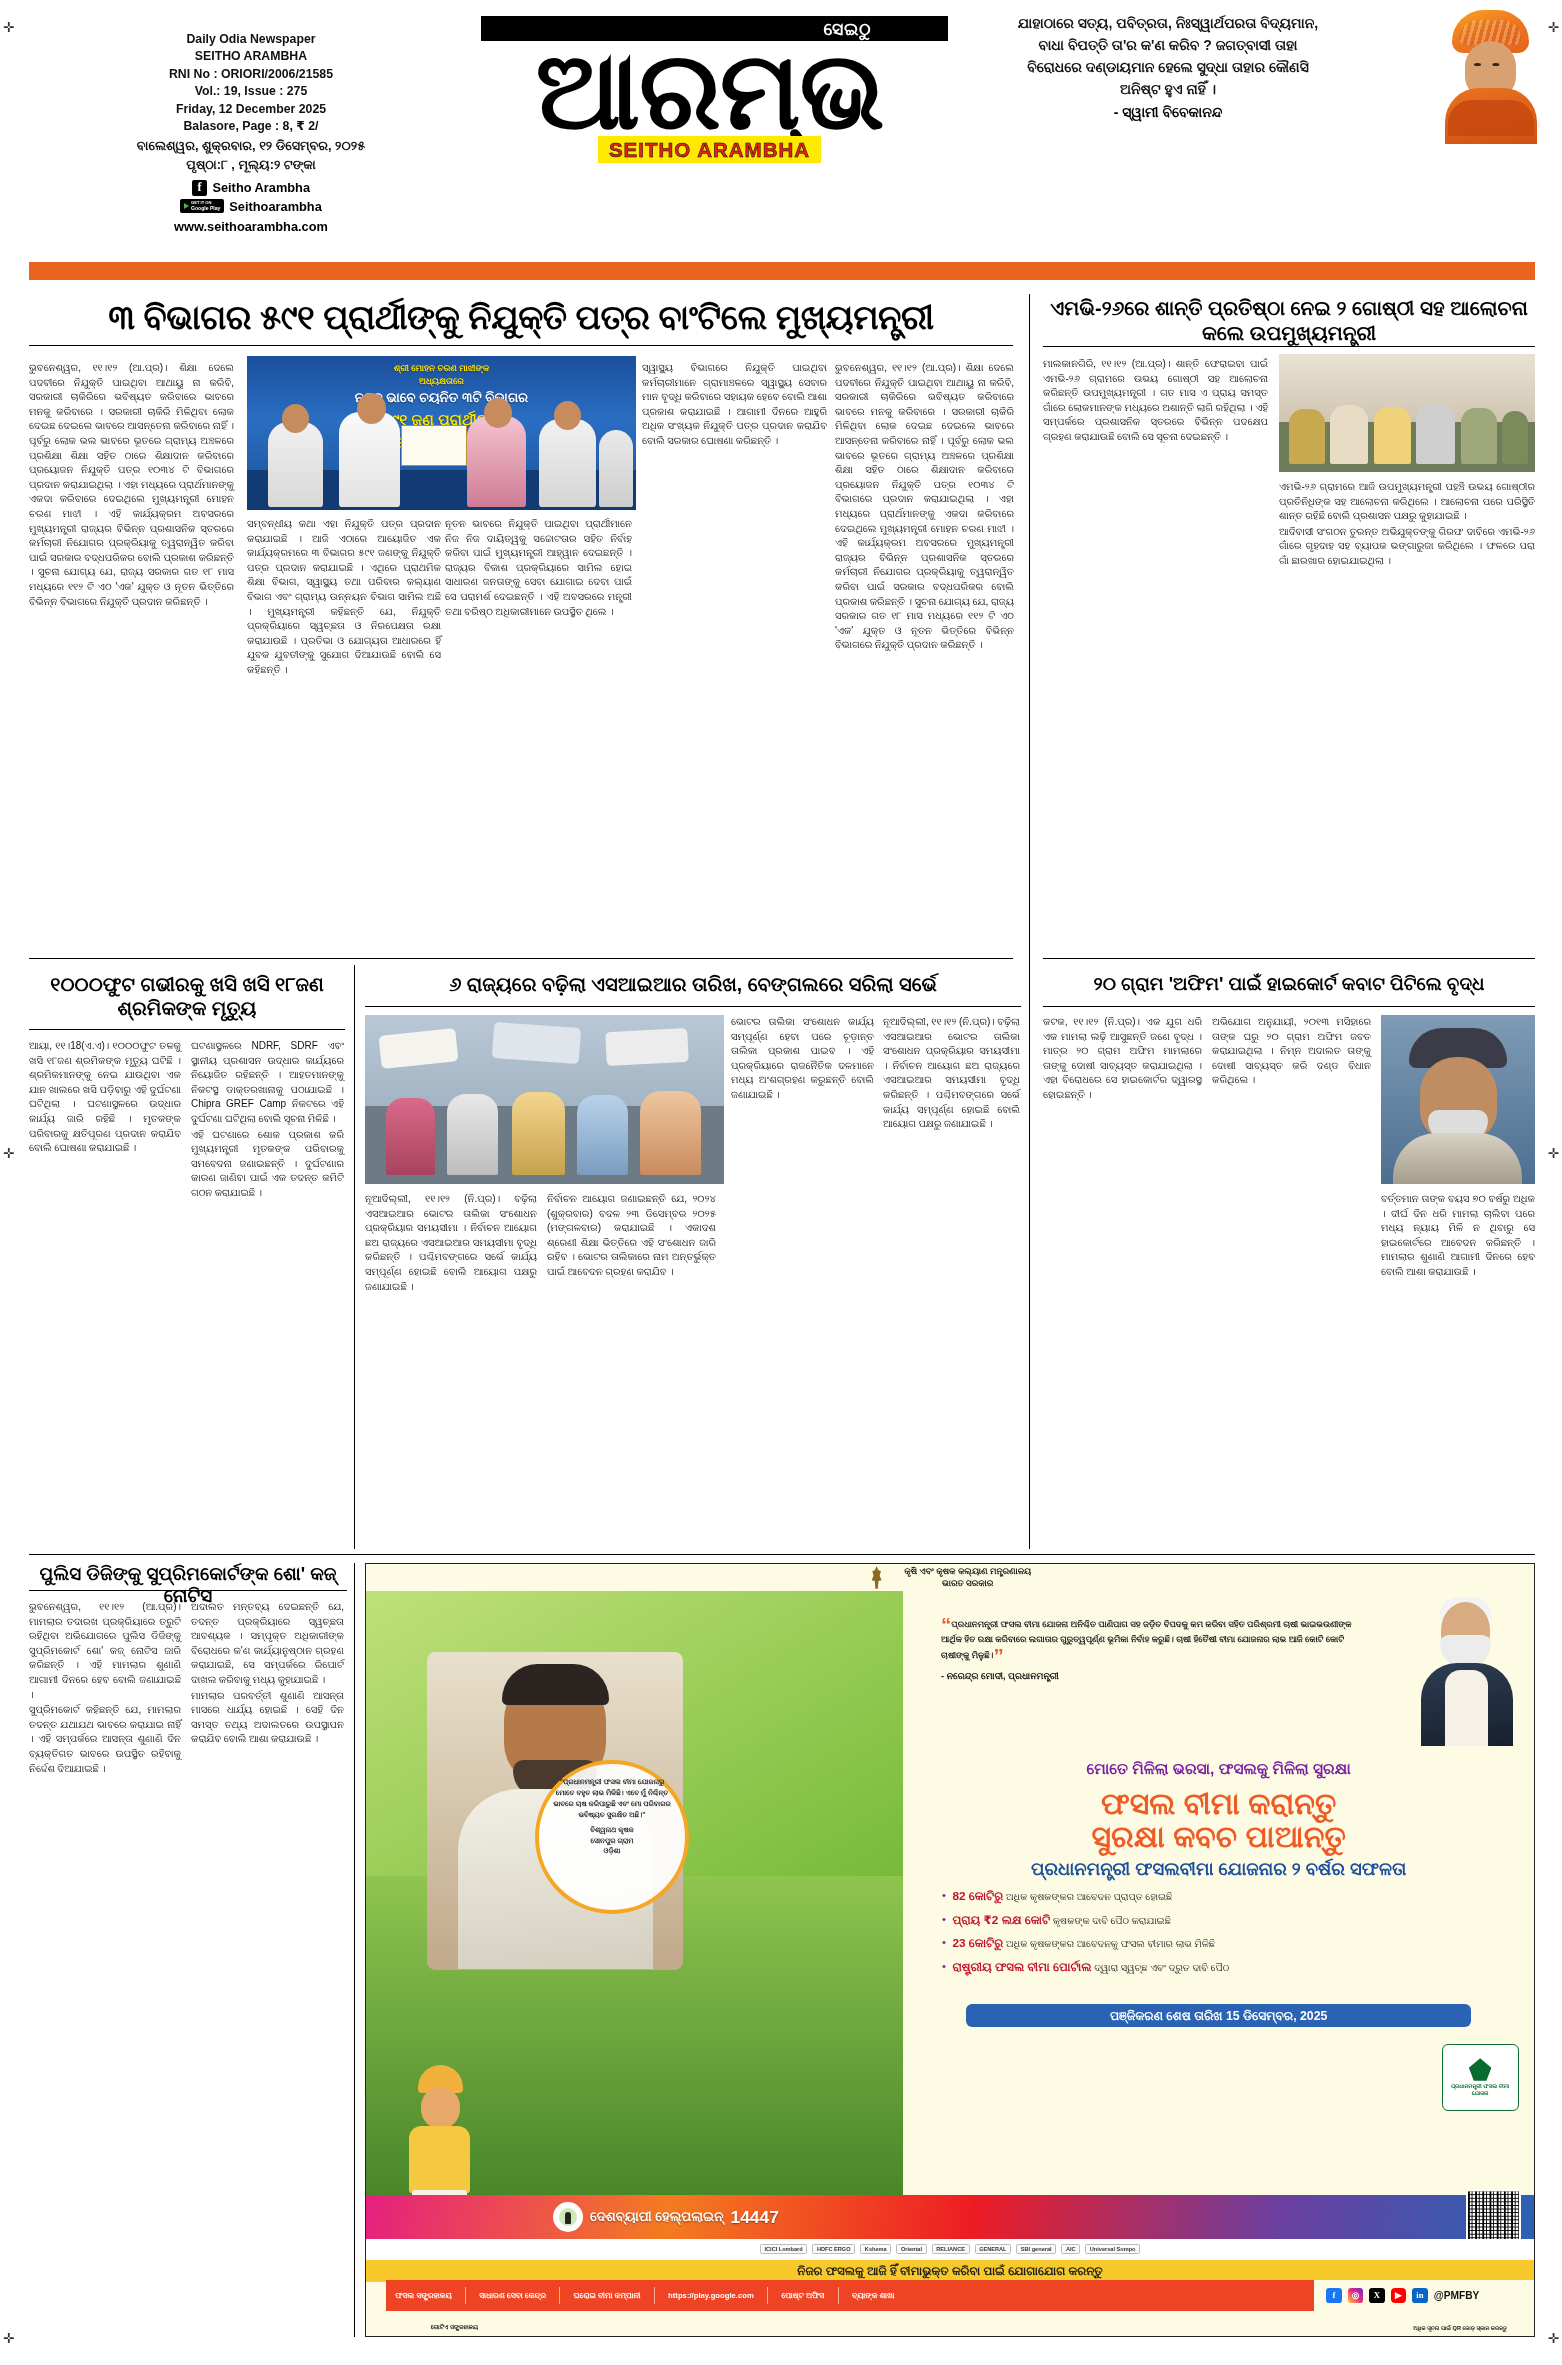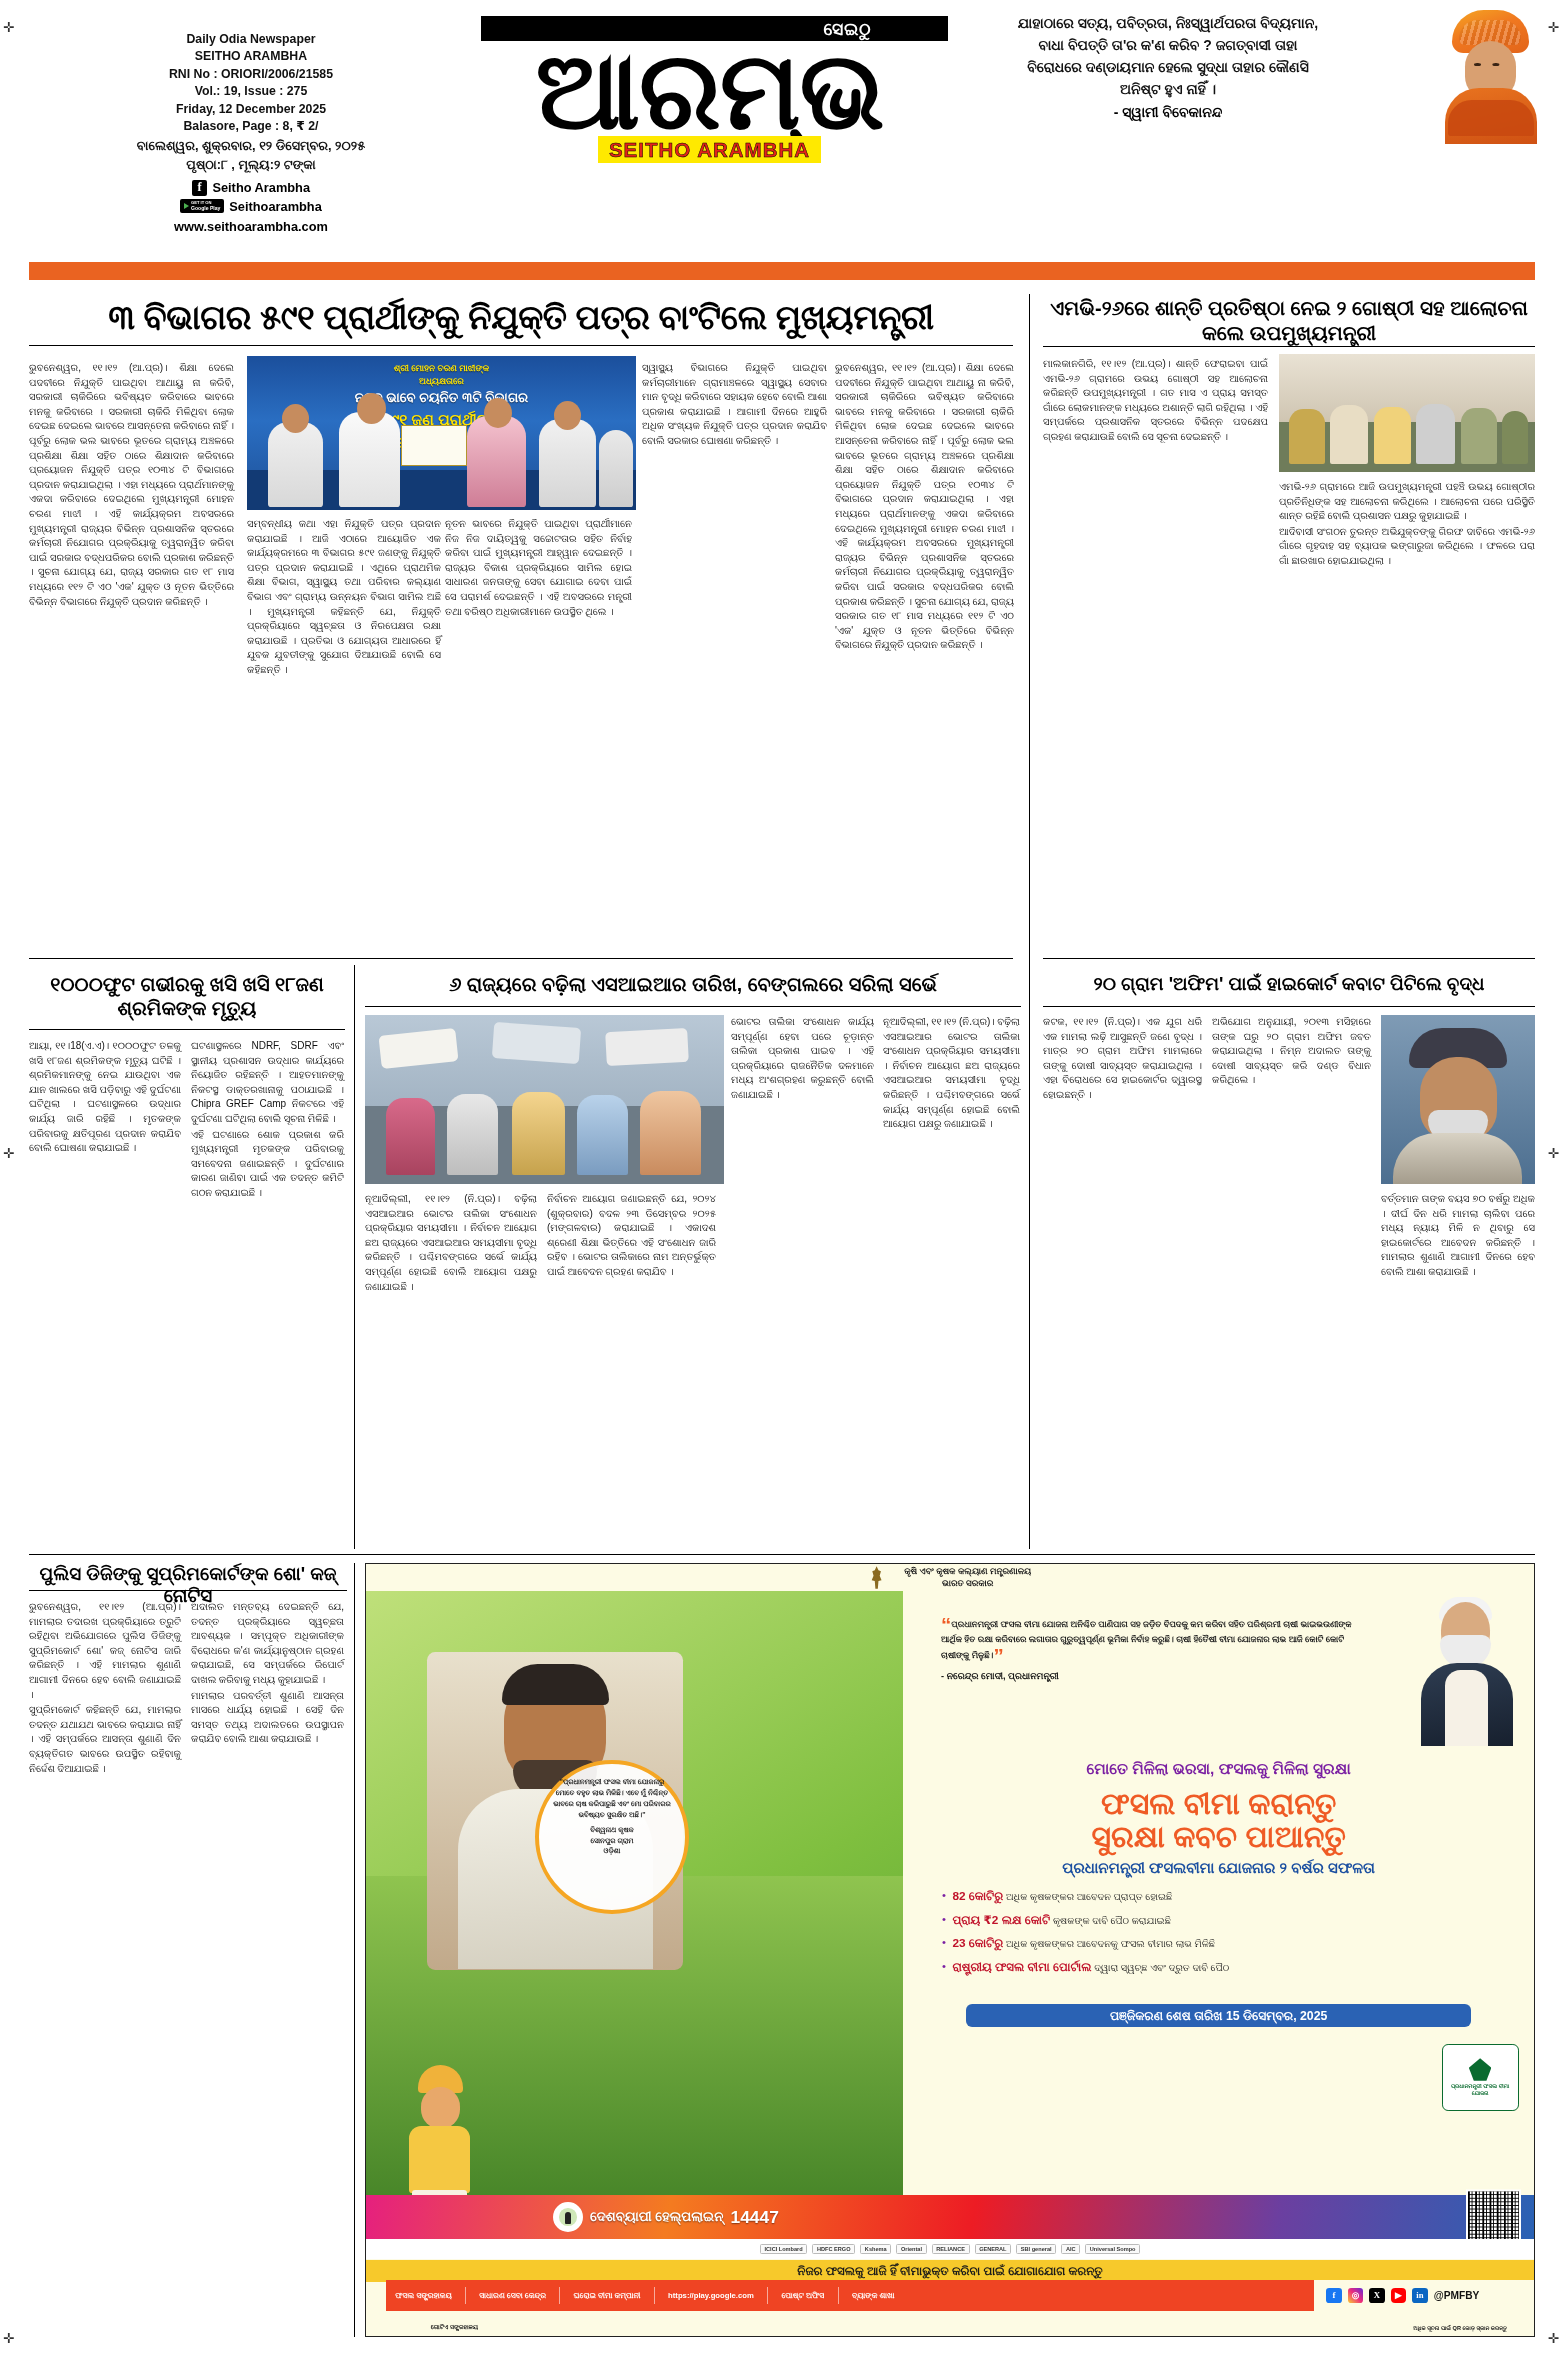--- a/index.html
+++ b/index.html
@@ -133,21 +133,21 @@
   .ad-qauth { font-size: 9.2px; font-weight: bold; margin-top: 5.1px; color:#111; }
   .ad-modi { position:absolute; right: 2%; top: 1%; width: 108px; height: 149px; }
   .ad-modi .m-head { position:absolute; left: 28px; top: 4.1px; width: 49px; height: 57px; background:#d9ab81; border-radius:50% 50% 44% 44%; }
   .ad-modi .m-hair { position:absolute; left: 25.6px; top: 0; width: 53px; height: 23.6px; background:#f3f3f3; border-radius: 27px 27px 6.1px 6.1px; }
   .ad-modi .m-beard { position:absolute; left: 27px; top: 38px; width: 51px; height: 33px; background:#ececec; border-radius: 9.2px 9.2px 25.6px 25.6px; }
   .ad-modi .m-body { position:absolute; left: 7.2px; top: 66px; width: 92px; height: 83px; background: linear-gradient(170deg,#2e3d52,#17202e); border-radius: 36px 36px 0 0; }
   .ad-modi .m-kurta { position:absolute; left: 32px; top: 73px; width: 43px; height: 76px; background:#f6f1e6; border-radius: 15.4px 15.4px 0 0; }
 
   .ad-h1 { position:absolute; left: 4%; width: 92%; text-align:center; font-size: 15.4px; font-weight:bold; color:#7a1fa2; }
   .ad-h2 { position:absolute; left: 4%; width: 92%; text-align:center; font-size: 30px; font-weight:bold; color:#ef5b25; line-height:1.15; }
-  .ad-h3 { position:absolute; left: 4%; width: 92%; text-align:center; font-size: 15px; font-weight:bold; color:#1b4fa0; }
+  .ad-h3 { position:absolute; left: 4%; width: 92%; text-align:center; font-size: 18px; font-weight:bold; color:#1b4fa0; }
   .ad-bullets { position:absolute; left: 6%; width: 90%; }
   .ad-bullets li { list-style: none; font-size: 9.7px; line-height: 1.35; margin-bottom: 7.7px; color:#1a1a1a; position:relative; padding-left: 11.3px; }
   .ad-bullets li:before { content:"•"; position:absolute; left: 1px; top:-1px; color:#7a1fa2; font-size: 11.3px; }
   .ad-bullets b { color: #c0132b; font-size: 11.8px; }
   .ad-deadline { position:absolute; left: 10%; width: 80%; background:#2a62b4; color:#fff;
                  border-radius: 6.1px; text-align:center; font-size: 12.3px; font-weight:bold; padding: 4.6px 0; }
   .ad-pmfby-logo { position:absolute; background:#fff; border:1px solid #0a6b2f; border-radius: 6.1px;
                    display:flex; flex-direction:column; align-items:center; justify-content:center; gap:2px; }
   .ad-pmfby-logo .leaf { width: 22.5px; height: 22.5px; background:#0a6b2f;
       clip-path: polygon(50% 0, 100% 42%, 78% 100%, 22% 100%, 0 42%); }

